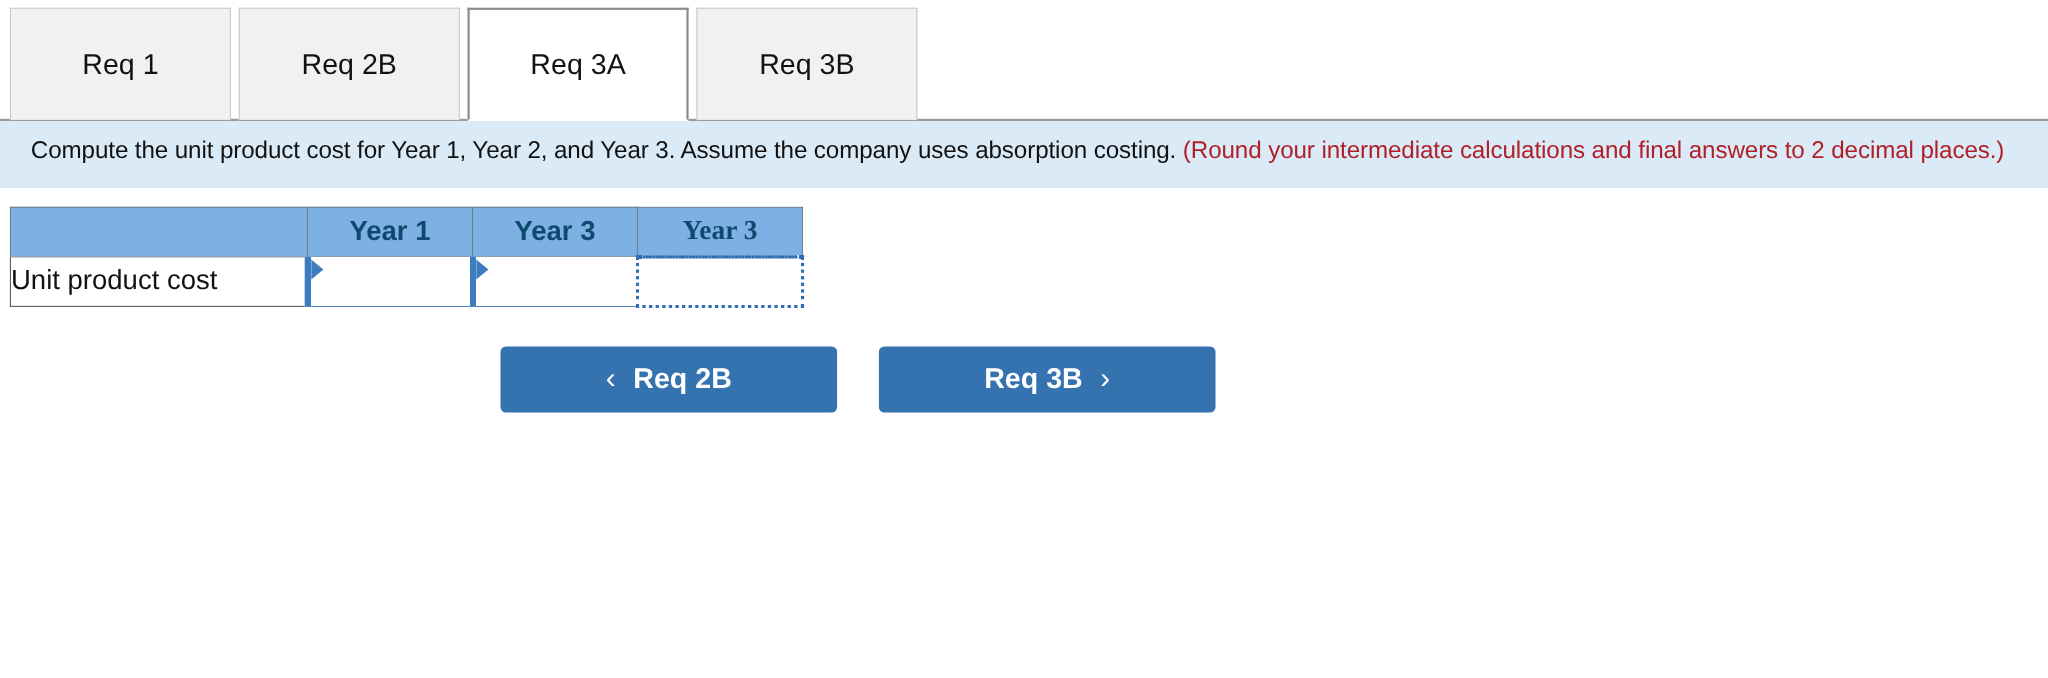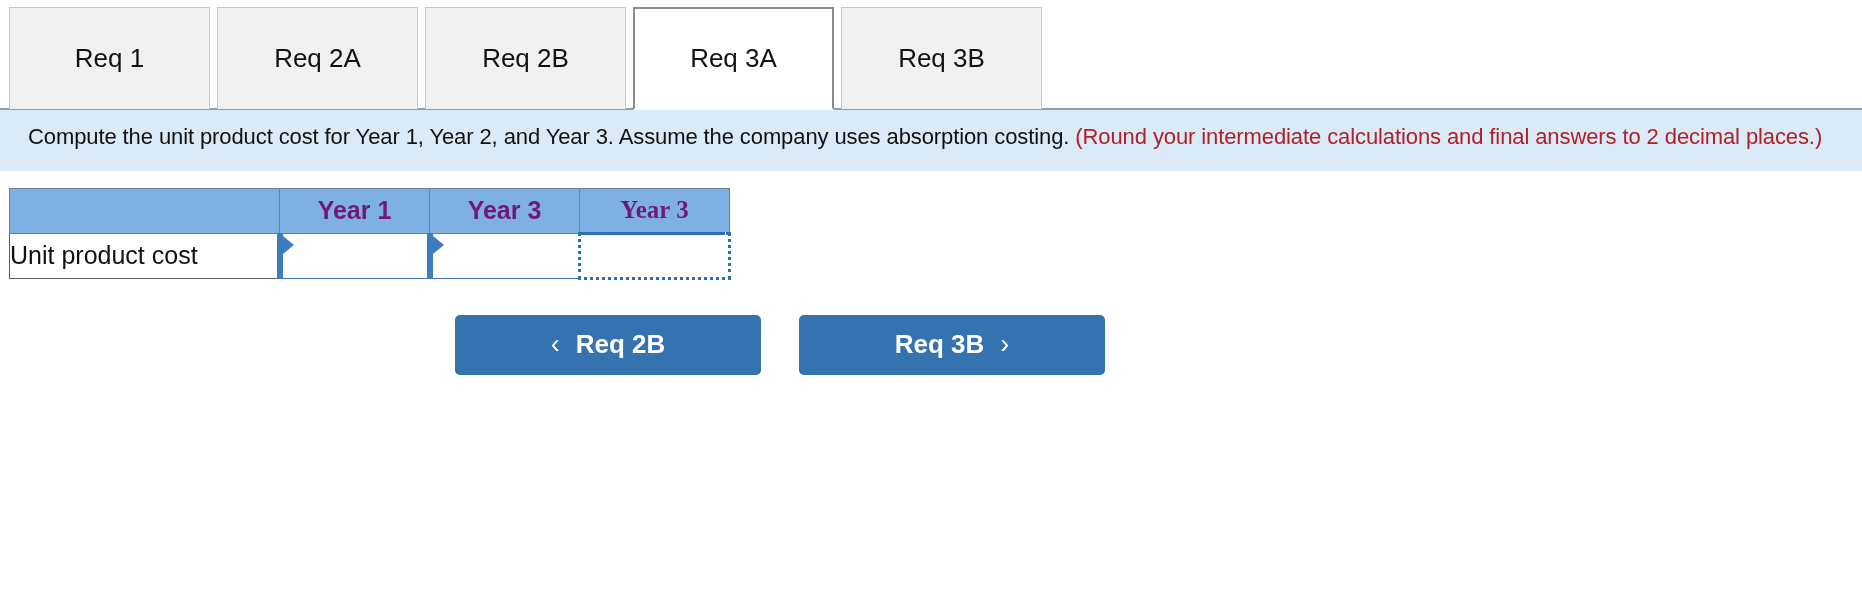--- a/index.html
+++ b/index.html
@@ -78,21 +78,21 @@
   table.answer td {
     height: 45px;
     padding: 0;
   }
   .hdr {
     background: #7fb0e4;
     border: 1px solid #6e7f91;
     font-size: 25px;
     font-weight: bold;
     text-align: center;
-    color: #701a75;
+    color: #0c4a6e;
   }
   .hdr.blank { width: 270px; }
   .hdr.year  { width: 150px; }
 
   .rowlabel {
     width: 270px;
     border: 1px solid #5c5c5c;
     background: #ffffff;
     font-size: 25px;
     color: #111111;
@@ -183,23 +183,20 @@
     gap: 16px;
   }
   .chev { font-size: 27px; font-weight: normal; line-height: 1; }
 </style>
 </head>
 <body>
 
 <div class="tabstrip">
   <div class="tab">
       <span>Req 1</span>
-    </div>
-  <div class="tab">
-      <span>Req 2A</span>
     </div>
   <div class="tab">
       <span>Req 2B</span>
     </div>
   <div class="tab active">
       <span>Req 3A</span>
     </div>
   <div class="tab">
       <span>Req 3B</span>
     </div>

